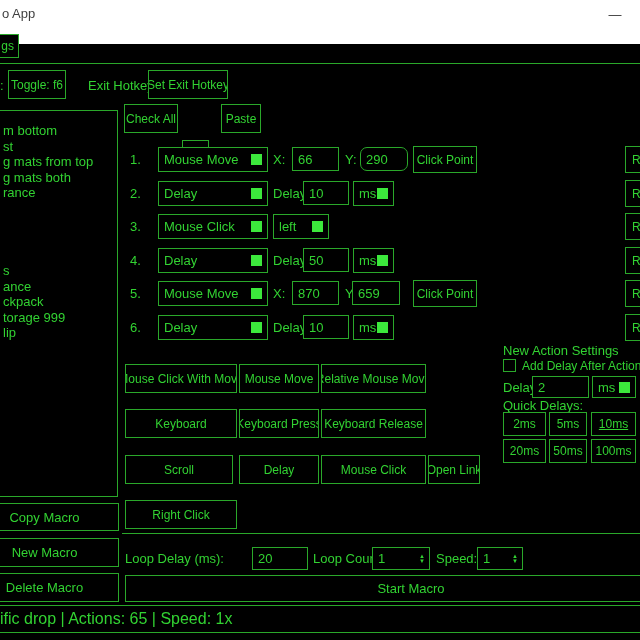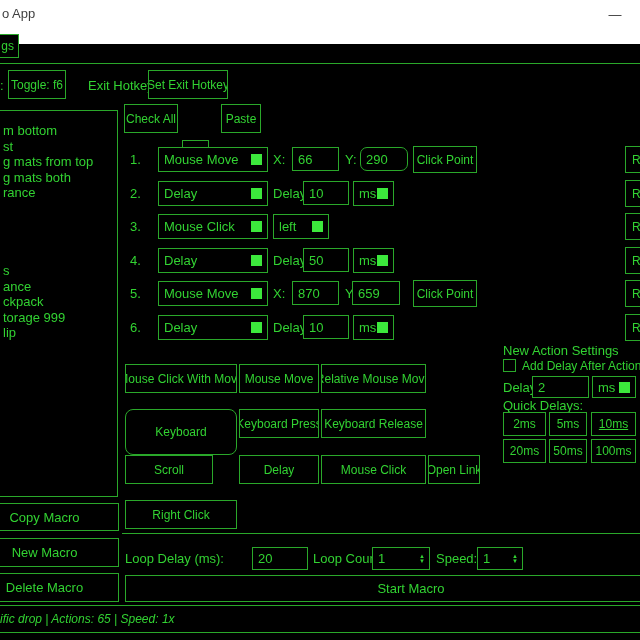--- a/index.html
+++ b/index.html
@@ -136,25 +136,25 @@
     <span>ms</span>
     <span class="sq"></span>
     </div>
   <div class="btn" style="left:625px;top:174px;width:34px;height:27px;justify-content:flex-start;padding-left:6px;">R</div>
 </div>
 
 <div class="btn" style="left:125px;top:364px;width:112px;height:29px;">Mouse Click With Move</div>
 <div class="btn" style="left:239px;top:364px;width:80px;height:29px;">Mouse Move</div>
 <div class="btn" style="left:321px;top:364px;width:105px;height:29px;">Relative Mouse Move</div>
 
-<div class="btn" style="left:125px;top:409px;width:112px;height:46px;border-radius:8px;">Keyboard</div>
+<div class="btn" style="left:125px;top:409px;width:112px;height:29px;">Keyboard</div>
 <div class="btn" style="left:239px;top:409px;width:80px;height:29px;">Keyboard Press</div>
 <div class="btn" style="left:321px;top:409px;width:105px;height:29px;">Keyboard Release</div>
 
-<div class="btn" style="left:125px;top:455px;width:88px;height:29px;">Scroll</div>
+<div class="btn" style="left:125px;top:455px;width:108px;height:29px;">Scroll</div>
 <div class="btn" style="left:239px;top:455px;width:80px;height:29px;">Delay</div>
 <div class="btn" style="left:321px;top:455px;width:105px;height:29px;">Mouse Click</div>
 <div class="btn" style="left:428px;top:455px;width:52px;height:29px;">Open Link</div>
 
 <div class="btn" style="left:125px;top:500px;width:112px;height:29px;">Right Click</div>
 
 <div class="hline" style="left:122px;top:533px;width:518px;"></div>
 
 <div class="lbl" style="left:503px;top:343px;">New Action Settings</div>
 <div class="checkbox" style="left:503px;top:359px;"></div>
@@ -195,14 +195,14 @@
   <span>1</span>
   <span class="spin">
       <span>▲</span>
       <span>▼</span>
     </span>
 </div>
 
 <div class="btn" style="left:125px;top:575px;width:572px;height:27px;font-size:13px;">Start Macro</div>
 
 <div class="abs" style="left:0;top:605px;width:640px;height:28px;border-top:1px solid var(--bd);border-bottom:1px solid var(--bd);background:#000;box-sizing:border-box;display:flex;align-items:center;">
-  <span style="color:var(--g);font-size:12px;white-space:nowrap;font-style:italic;">ific drop | Actions: 65 | Speed: 1x</span>
+  <span style="color:var(--g);font-size:16px;white-space:nowrap;">ific drop | Actions: 65 | Speed: 1x</span>
 </div>
 
 </body></html>

